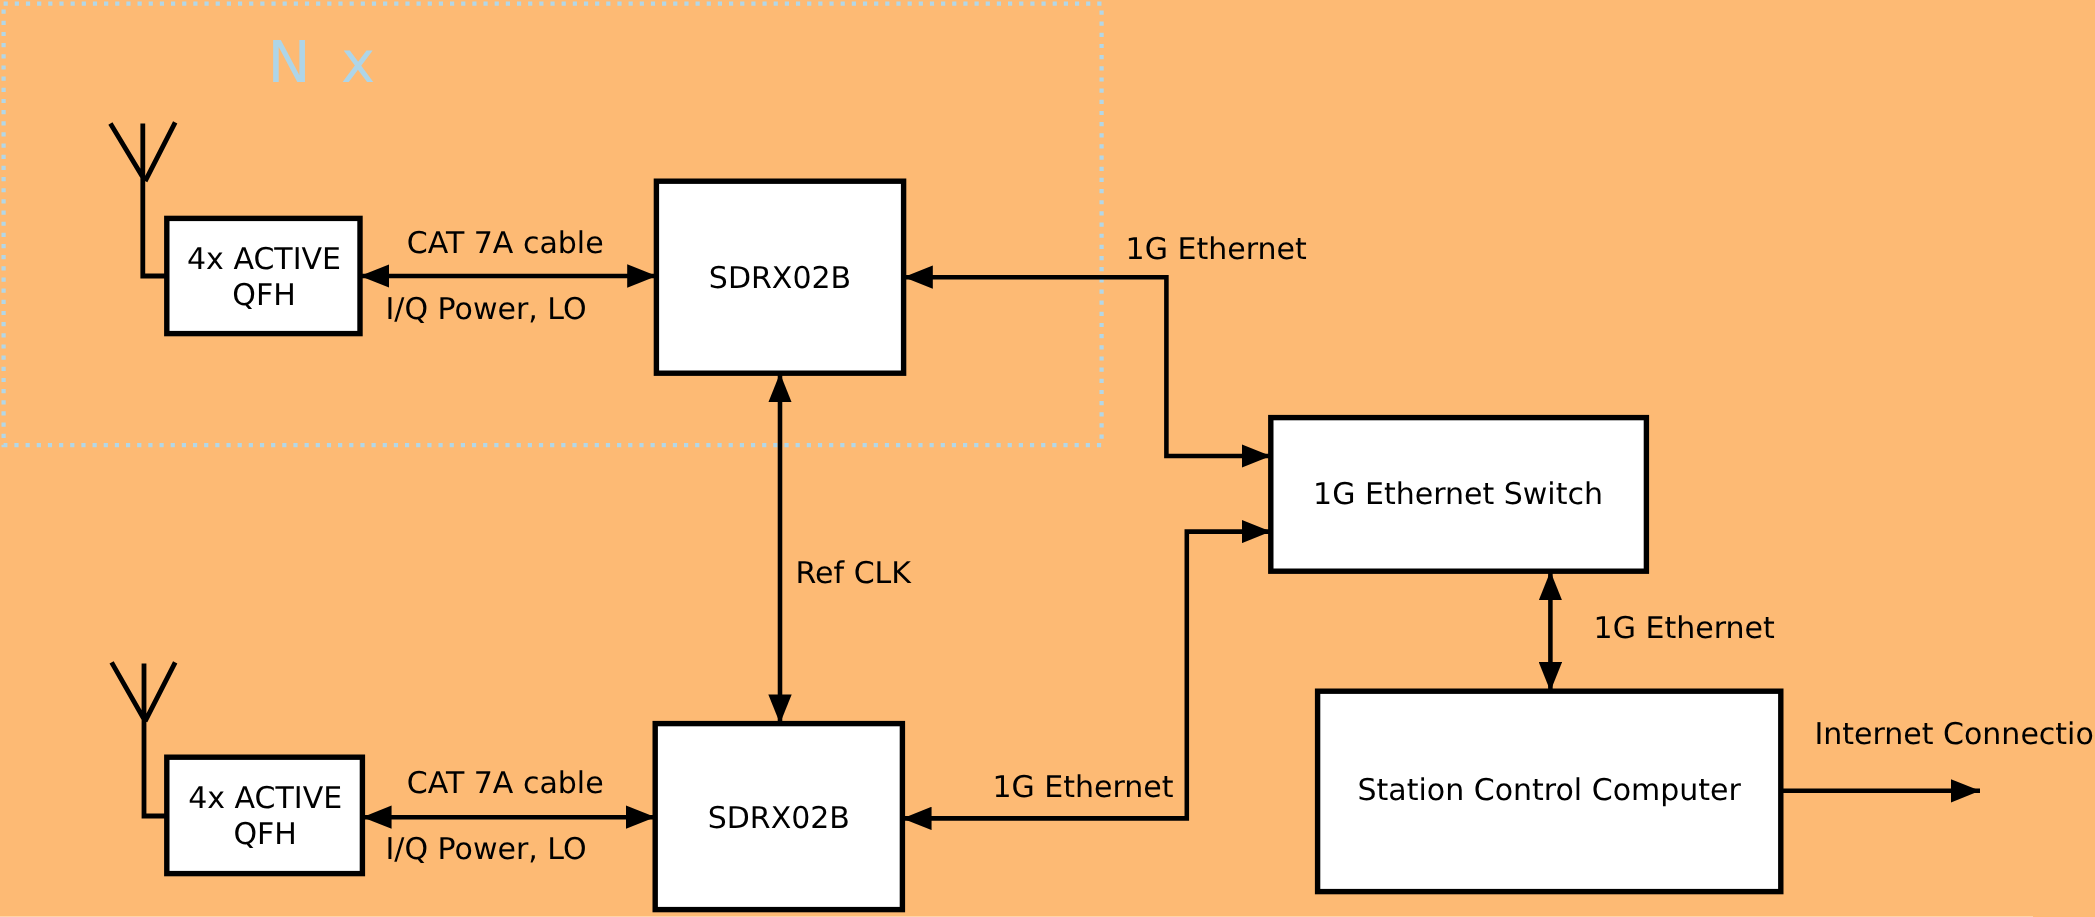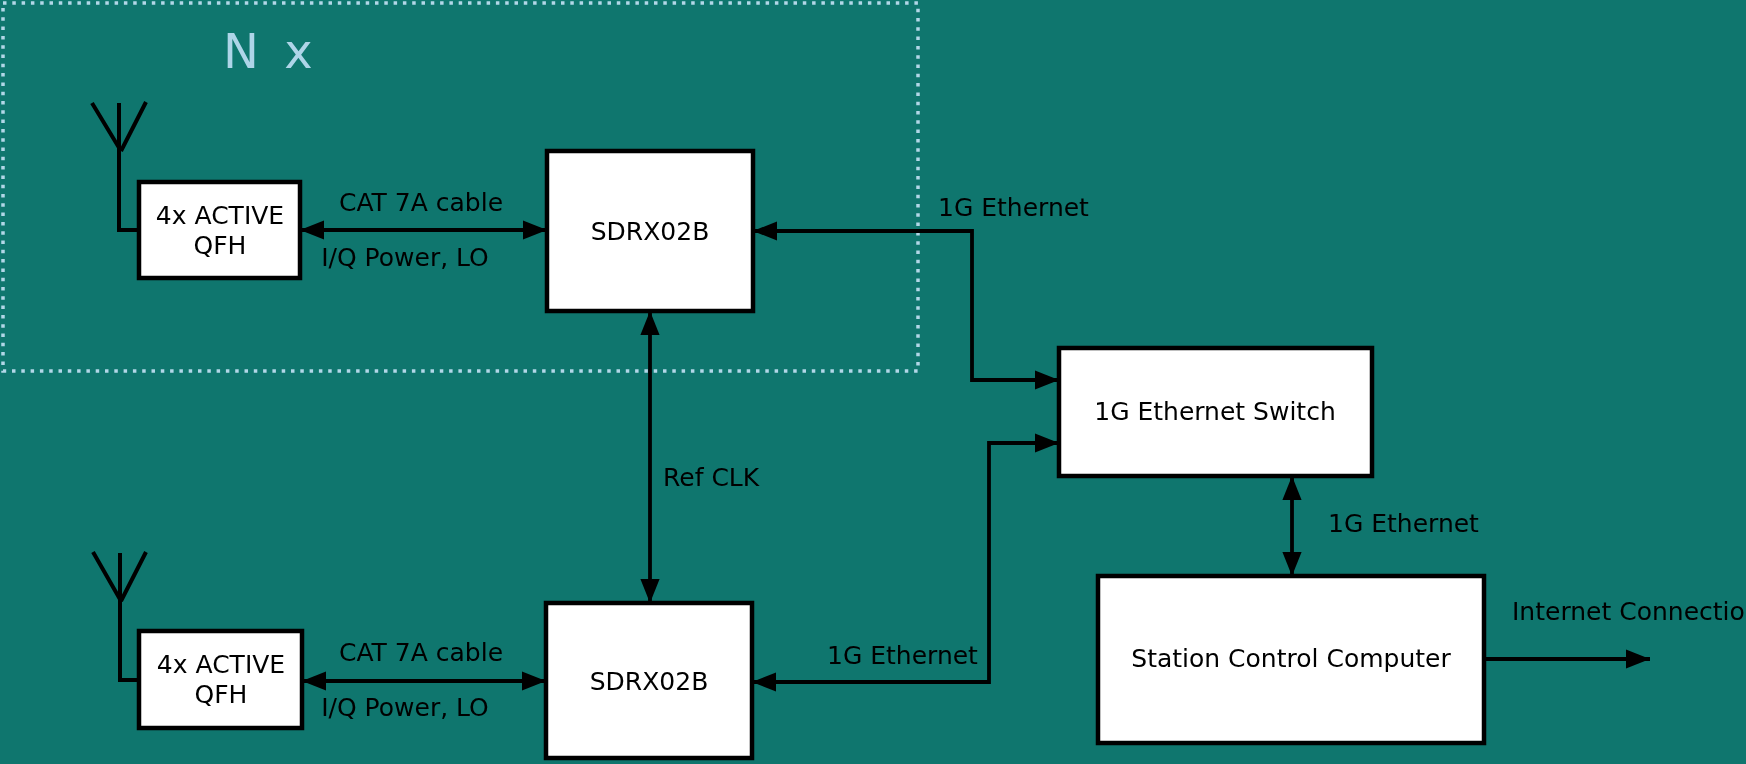--- a/index.html
+++ b/index.html
@@ -1,16 +1,16 @@
 <!DOCTYPE html>
 <html><head>
 <meta charset="utf-8">
 <style>
   html,body{margin:0;padding:0;background:#ffffff;}
-  .canvas-wrap{width:1746px;height:764px;position:relative;background:#0f766e;overflow:hidden;text-align:right;}
+  .canvas-wrap{width:1746px;height:764px;position:relative;background:#fdba74;overflow:hidden;text-align:right;}
   svg{display:block;}
   .box{fill:#ffffff;stroke:#000000;stroke-width:4.5;}
   .edge{fill:none;stroke:#000000;stroke-width:3.8;}
   .thin{fill:none;stroke:#000000;stroke-width:4;}
   .grp{fill:none;stroke:#b2d7e8;stroke-width:3.5;stroke-dasharray:3.5 5.8;}
   text{font-family:"DejaVu Sans","Liberation Sans",sans-serif;font-size:25px;fill:#000000;}
   .nx{font-size:48px;fill:#aed5e8;letter-spacing:5px;}
   .mid{text-anchor:middle;}
 </style>
 </head>

